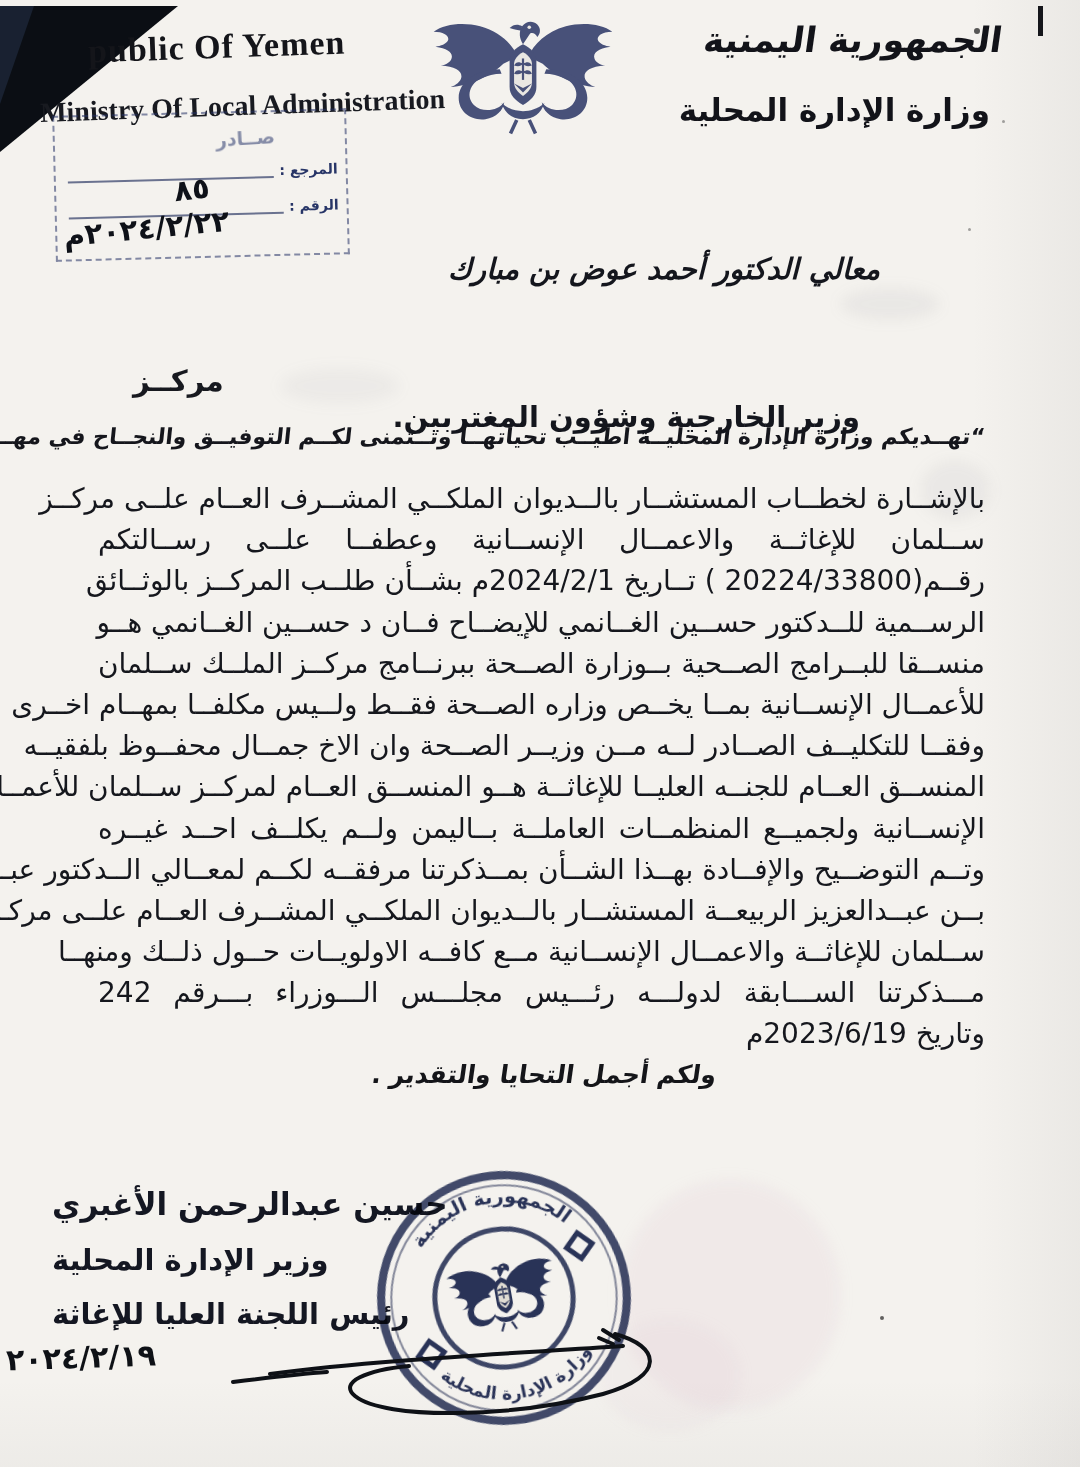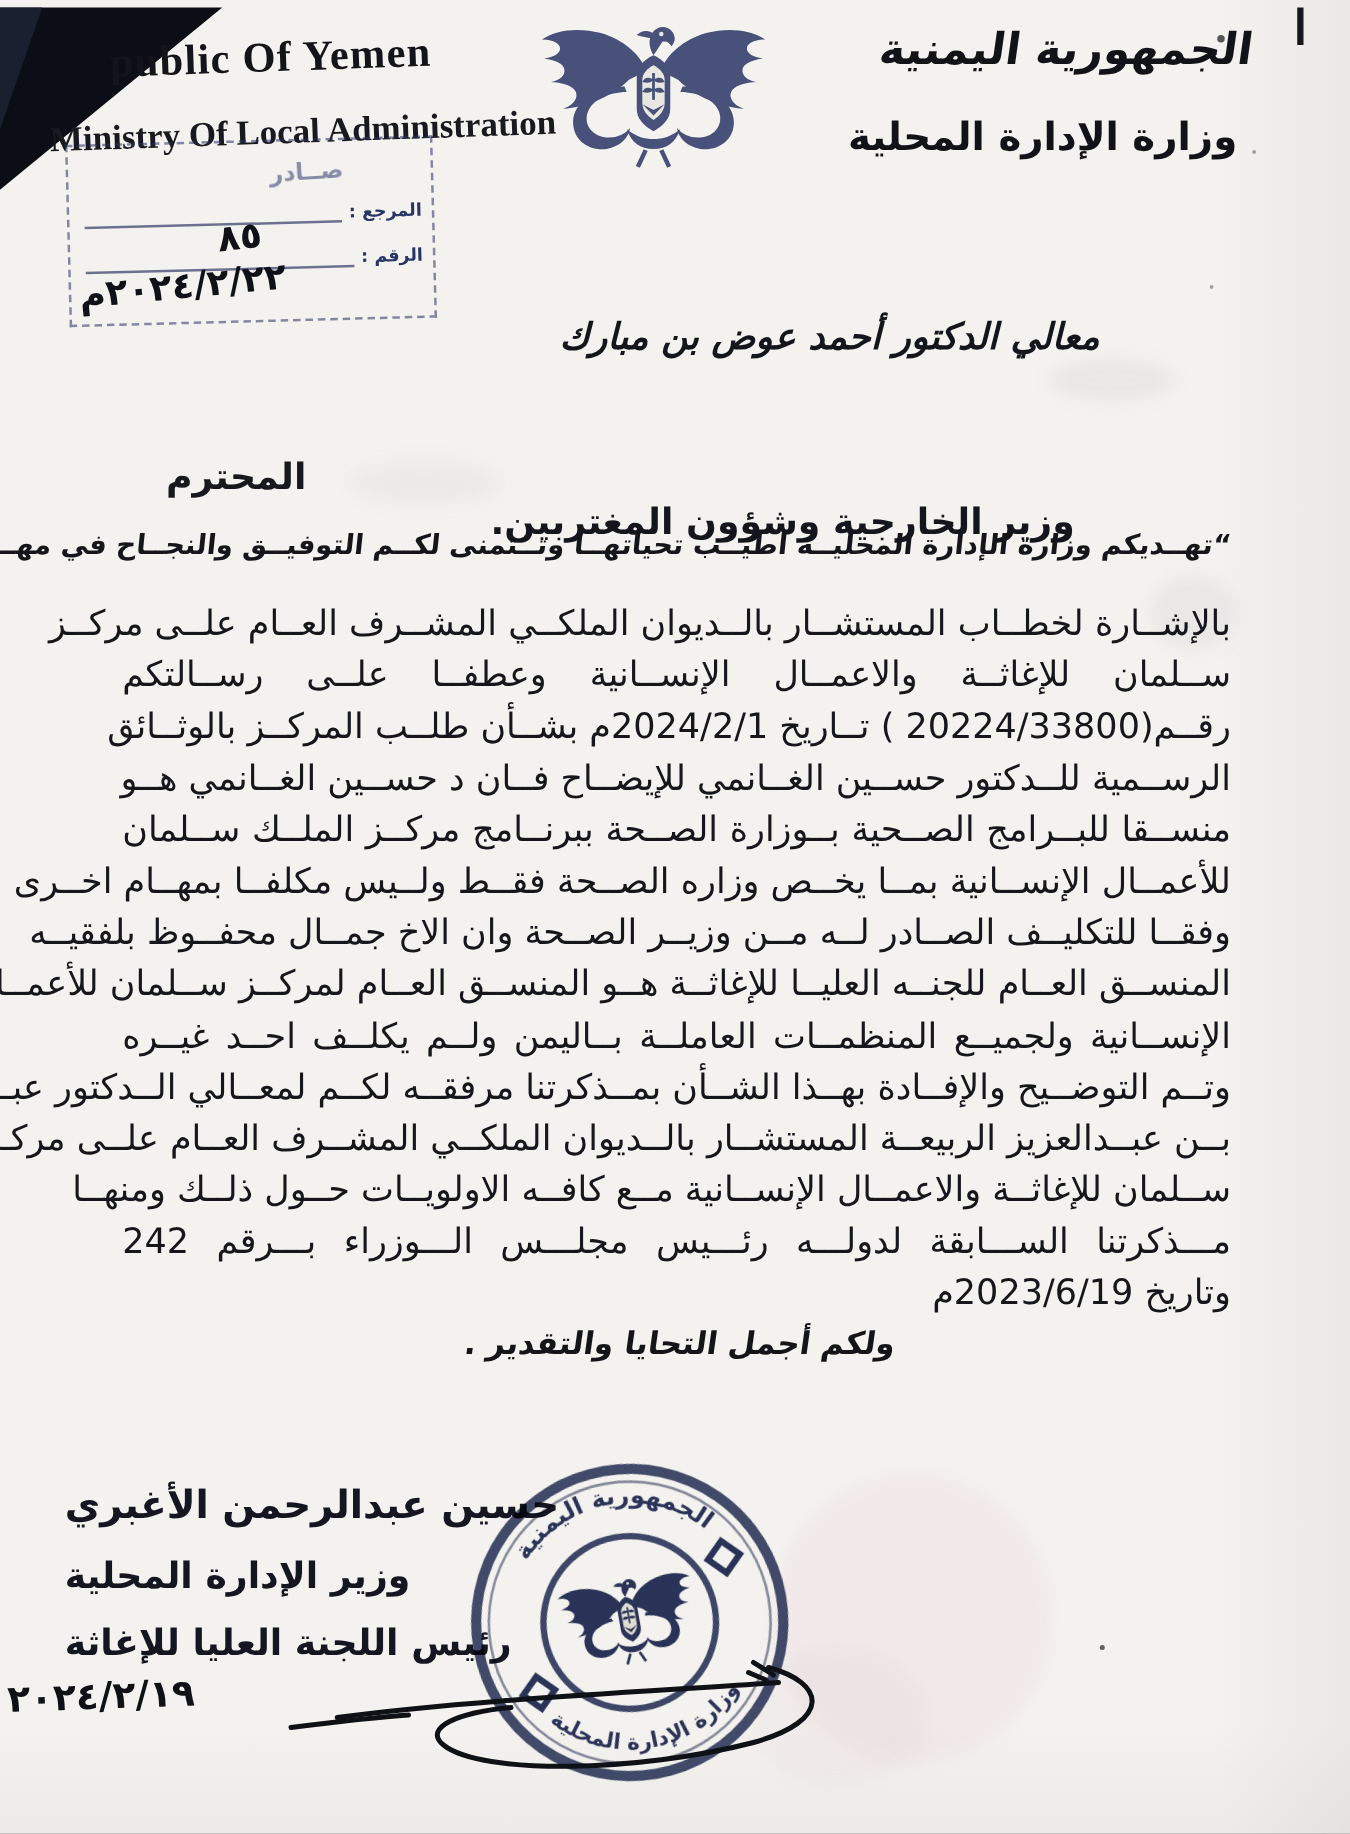--- a/index.html
+++ b/index.html
@@ -136,21 +136,21 @@
     <div class="refline" style="top:86px;">
       <span class="lbl">الرقم :</span>
       <span class="ln"></span>
     </div>
     <div class="hand ref-num">٨٥</div>
     <div class="hand ref-date">٢٠٢٤/٢/٢٢م</div>
   </div>
 
   <div class="abs addr a1">معالي الدكتور أحمد عوض بن مبارك</div>
   <div class="abs addr a3">وزير الخارجية وشؤون المغتربين.</div>
-  <div class="abs honor">المحترم</div>
+  <div class="abs honor">مركــز</div>
 
   <div class="abs greet">“تهــديكم وزارة الإدارة المحليــة اطيــب تحياتهــا وتــتمنى لكــم التوفيــق والنجــاح في مهــامكم ،، وبعــد”</div>
 
   <div class="abs body">
     <div class="bl">بالإشــارة لخطــاب المستشــار بالــديوان الملكــي المشــرف العــام علــى مركــز</div>
     <div class="bl">ســلمان للإغاثــة والاعمــال الإنســانية وعطفــا علــى رســالتكم</div>
     <div class="bl">رقــم(20224/33800 ) تــاريخ 2024/2/1م بشــأن طلــب المركــز بالوثــائق</div>
     <div class="bl">الرســمية للــدكتور حســين الغــانمي للإيضــاح فــان د حســين الغــانمي هــو</div>
     <div class="bl">منســقا للبــرامج الصــحية بــوزارة الصــحة ببرنــامج مركــز الملــك ســلمان</div>
     <div class="bl">للأعمــال الإنســانية بمــا يخــص وزاره الصــحة فقــط ولــيس مكلفــا بمهــام اخــرى</div>

